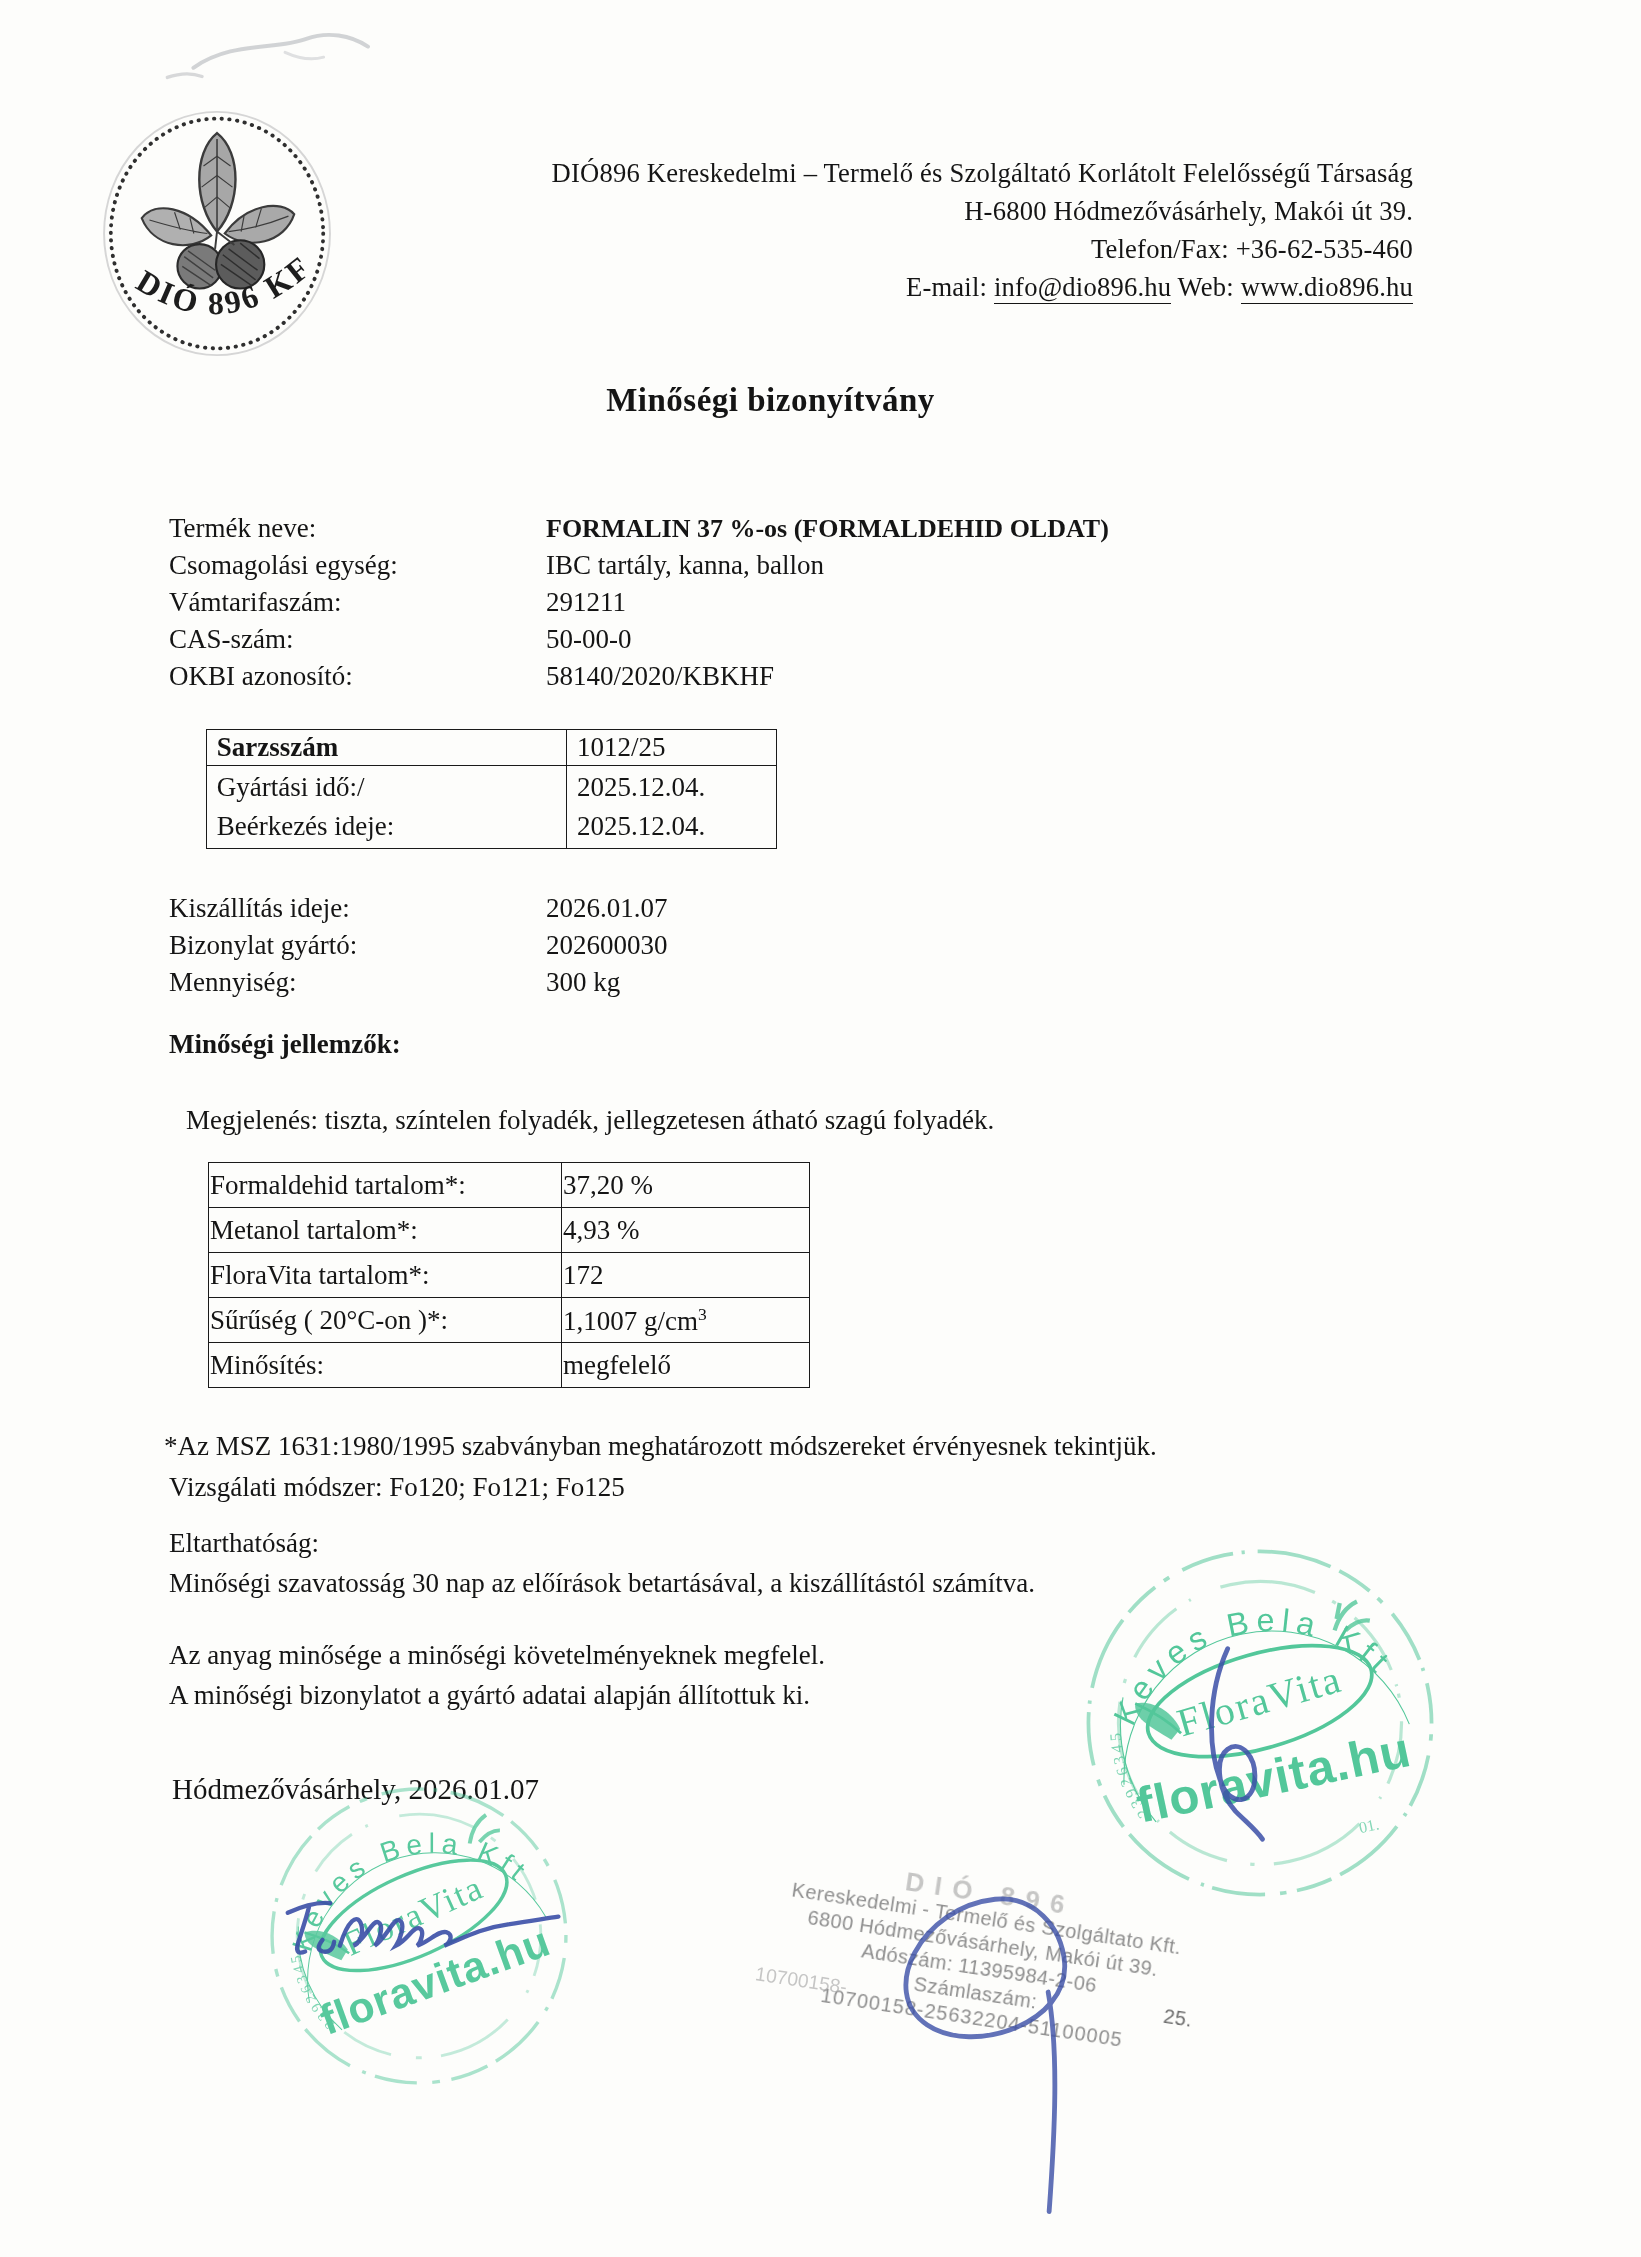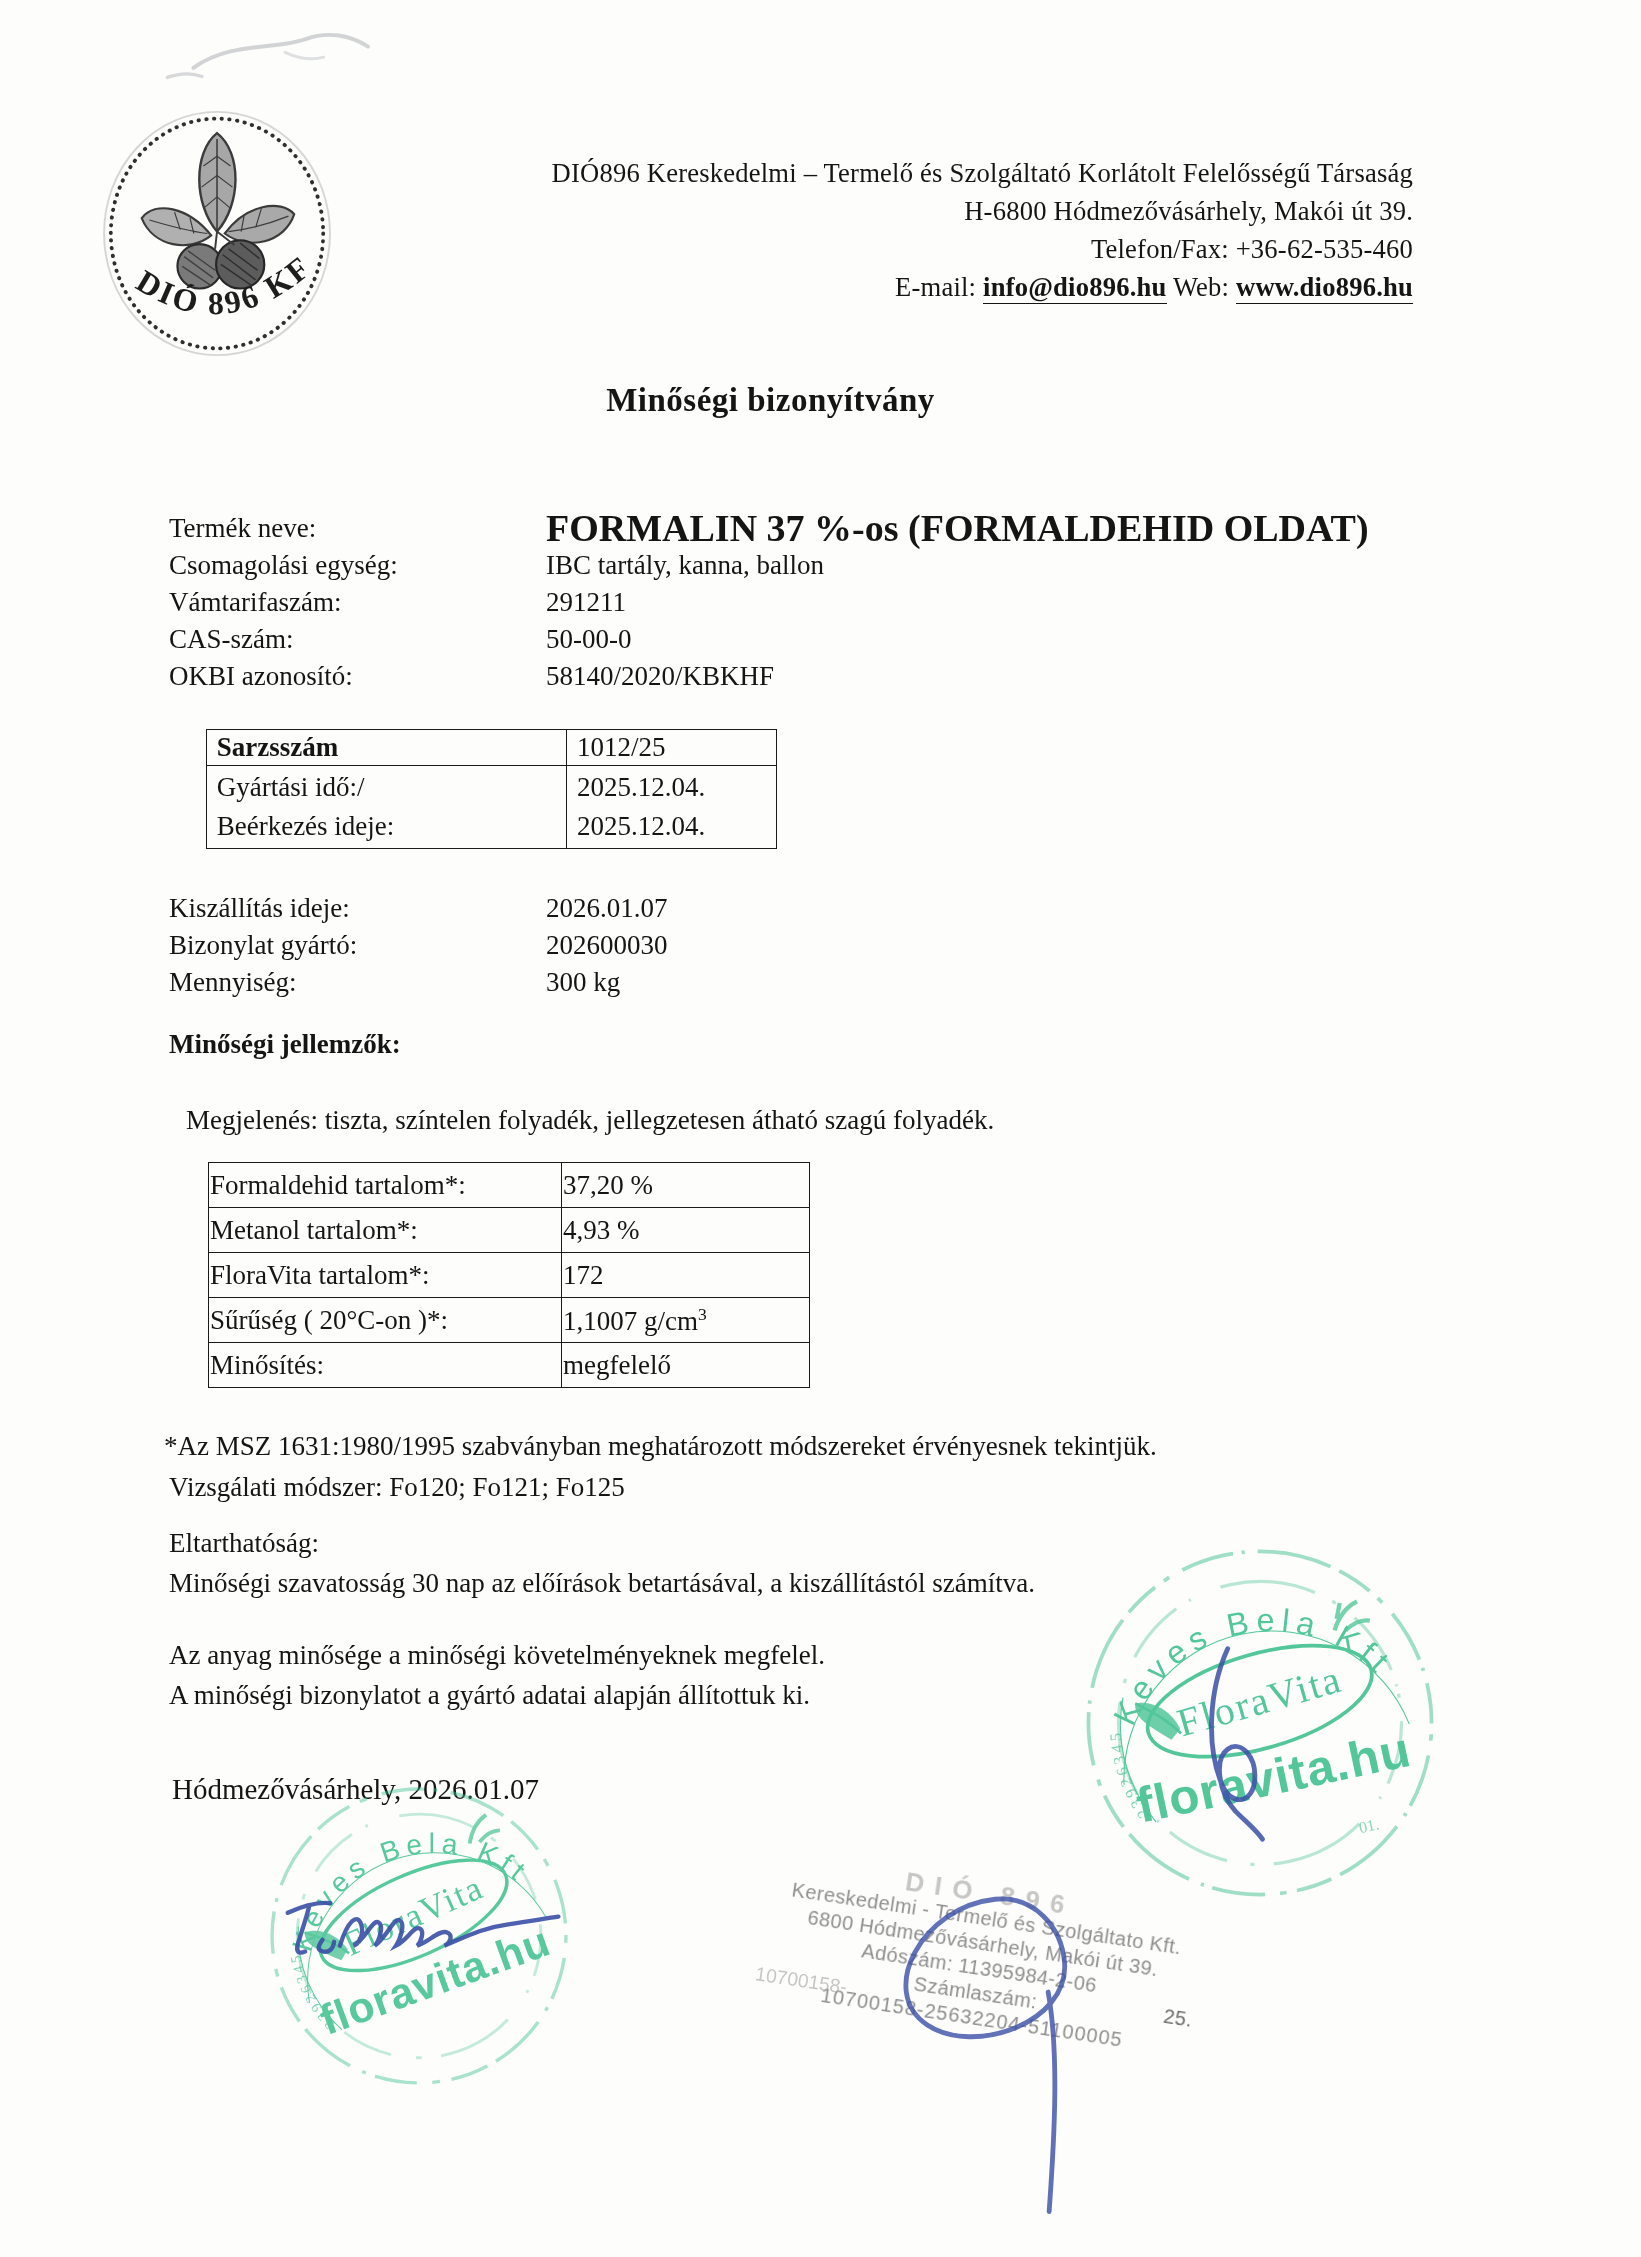--- a/index.html
+++ b/index.html
@@ -14,35 +14,35 @@
   }
   .abs{position:absolute;}
 
   
   .header-block{
     top:154px; right:228px;
     text-align:right;
     font-size:26.6px; line-height:38px;
     letter-spacing:0.2px;
   }
-  .u{border-bottom:1.9px solid #151515; padding-bottom:1px;font-weight:bold;}
+  .u{border-bottom:1.9px solid #151515; padding-bottom:1px;}
 
   
   .doc-title{
     top:382px; left:394px; width:753px;
     text-align:center;
     font-size:33px; font-weight:bold; letter-spacing:0.5px;
   }
 
   
   .fields{left:169px; width:1284px;}
   .frow{display:flex; height:37px; line-height:37px; font-size:27px;}
   .frow .lbl{width:377px; flex:none;}
   .frow .val{flex:1;}
-  .val-bold{font-weight:bold; font-size:38px;font-family:Liberation Serif, serif;}
+  .val-bold{font-weight:bold; font-size:26px;font-family:Liberation Serif, serif;}
 
   
   table.doc{border-collapse:collapse;}
   table.doc td{border:1.9px solid #1a1a1a; font-size:27px; vertical-align:middle;}
   .batch td{padding:1.9px 9.7px;}
   .batch .c1{width:340px;}
   .batch .c2{width:189px;}
   .batch .hdr{font-weight:bold;}
   .batch .two{line-height:39px;}
   .qual td{text-align:left; height:42px;}

